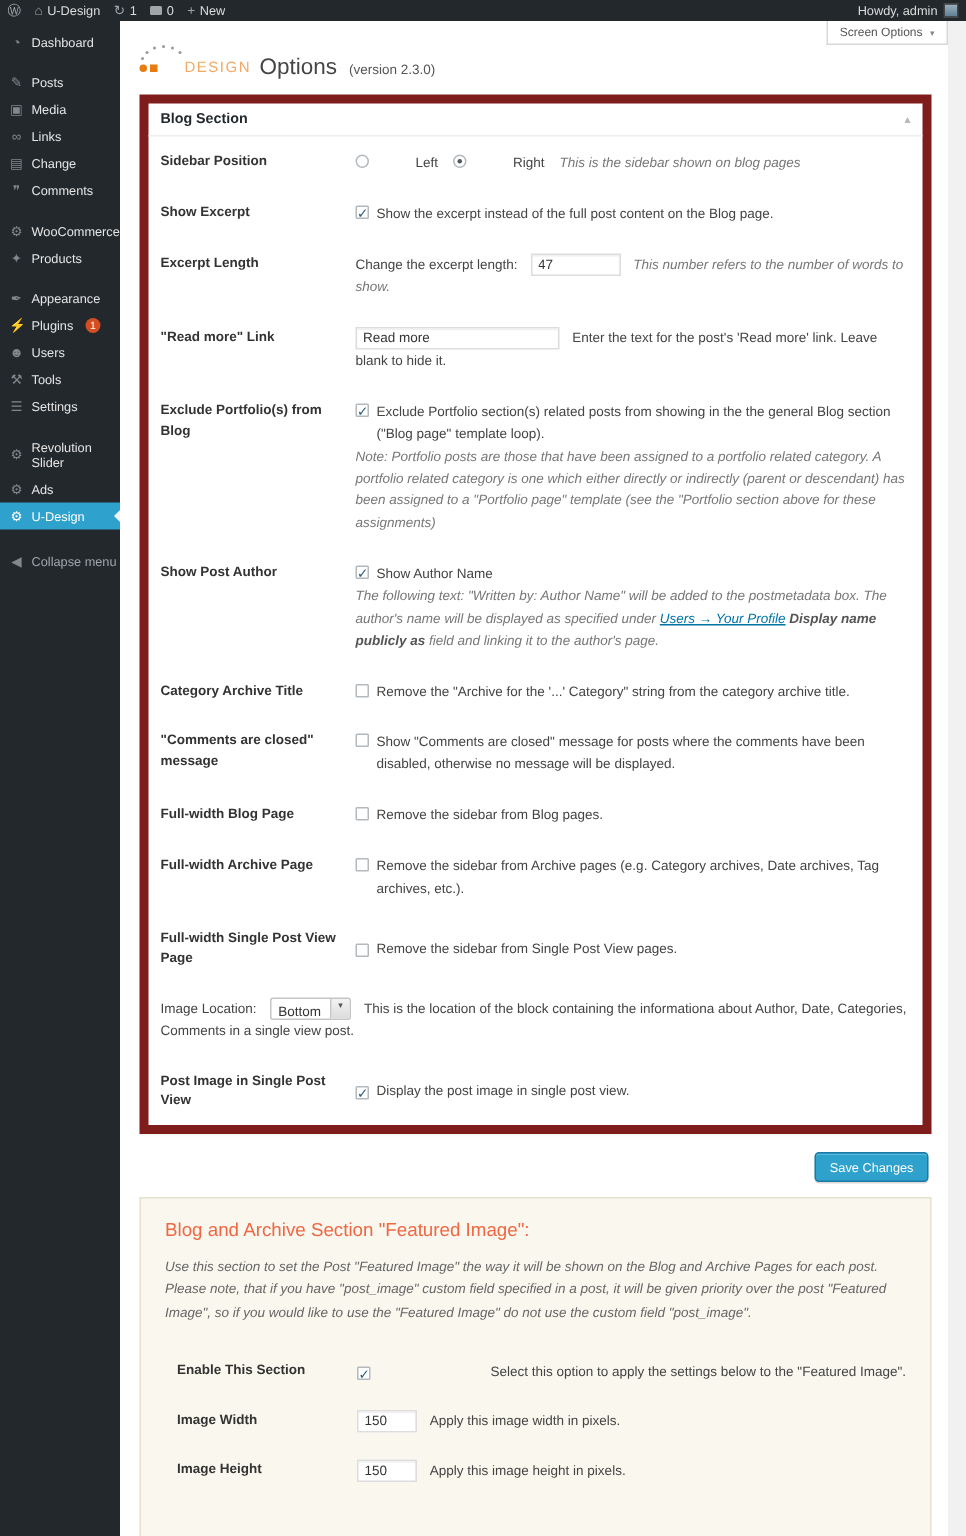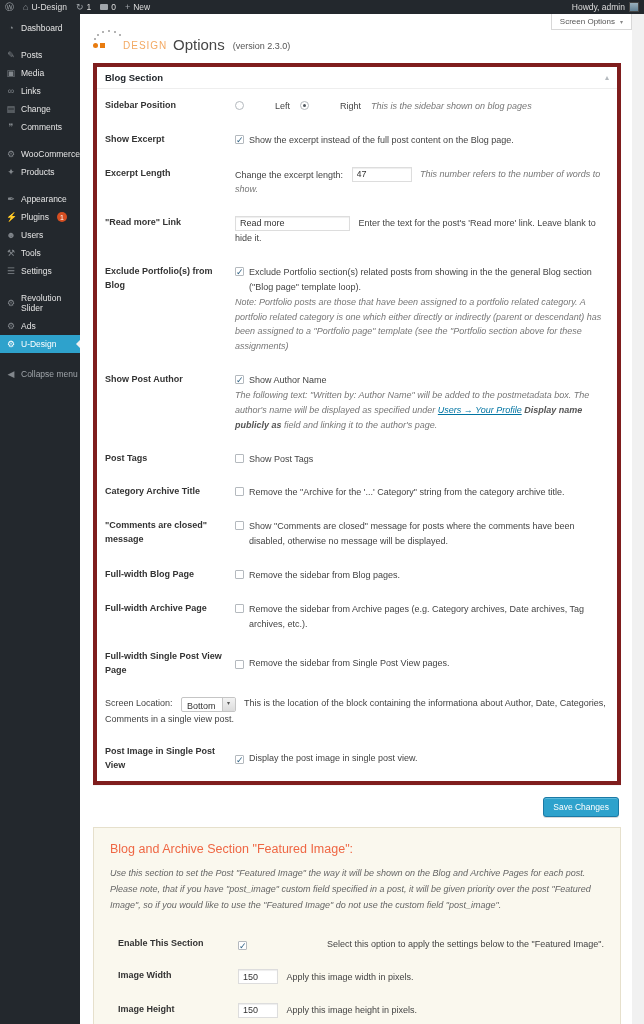--- a/index.html
+++ b/index.html
@@ -48,42 +48,42 @@
   .ud-logo .d4 { left:15px; top:0px; width:2px; height:2px; }
   .ud-logo .d5 { left:21px; top:1px; width:2px; height:2px; }
   .ud-logo .d6 { left:26px; top:4px; width:2px; height:2px; }
   .ud-logo .o1 { position:absolute; left:0px; top:13px; width:5px; height:5px; border-radius:50%; background:#e87c10; }
   .ud-logo .o2 { position:absolute; left:7px; top:13px; width:5px; height:5px; background:#e87c10; }
   .ud-logo .logo-text { position:absolute; left:30px; top:10px; font-size:10px; letter-spacing:1px; color:#f3a963; }
   .page-title { font-size:15px; color:#464646; line-height:1; }
   .page-version { font-size:9px; color:#555; padding-bottom:1px; }
 
   
-  .postbox { margin:3px 11px 0 13px; background:#fff; border:4px solid #7f1d1d; box-shadow:0 1px 1px rgba(0,0,0,.04); }
+  .postbox { margin:3px 11px 0 13px; background:#fff; border:6px solid #7f1d1d; box-shadow:0 1px 1px rgba(0,0,0,.04); }
   .postbox-header { display:flex; align-items:center; justify-content:space-between; padding:5px 8px;
     border-bottom:1px solid #eee; cursor:pointer; }
   .postbox-title { font-size:9.5px; font-weight:bold; color:#23282d; }
   .toggle { color:#b4b9be; font-size:8px; }
 
   .opt-row { display:flex; padding:10px 8px 9px 8px; }
   .opt-label { width:130px; min-width:130px; font-size:9px; font-weight:bold; color:#333; line-height:1.5; padding-right:6px; }
   .opt-field { flex:1; font-size:9px; color:#444; line-height:1.65; }
   .note { font-style:italic; color:#777; }
   .check-line { display:flex; gap:5px; align-items:flex-start; }
   .checkbox { width:9px; height:9px; min-width:9px; border:1px solid #b4b9be; background:#fff; border-radius:1px;
     position:relative; margin-top:2px; cursor:pointer; display:inline-block; }
   .checkbox.on::after { content:"✓"; position:absolute; left:0px; top:-3px; font-size:9px; color:#2c5f82; }
   .radio { width:9px; height:9px; border:1px solid #b4b9be; border-radius:50%; background:#fff; display:inline-block;
     vertical-align:-1px; position:relative; cursor:pointer; }
   .radio.on::after { content:""; position:absolute; left:2px; top:2px; width:3px; height:3px; border-radius:50%; background:#50575e; }
   .radio-lab { margin:0 10px 0 3px;padding-left:28px; }
   .text-input { border:1px solid #ddd; background:#fff; height:15px; font-size:9px; color:#333; padding:0 4px;
     font-family:"Liberation Sans", sans-serif; box-shadow:inset 0 1px 1px rgba(0,0,0,.07); }
   .w-len { width:60px; }
-  .w-readmore { width:115px; }
+  .w-readmore { width:136px; }
   .w-px { width:40px; }
   .inline-gap { margin-left:6px; }
   .sel { display:inline-flex; align-items:stretch; border:1px solid #c5c5c5; border-radius:2px; background:#fff;
     height:15px; vertical-align:middle; cursor:pointer; overflow:hidden; }
   .sel-val { padding:1px 6px 0 5px; font-size:9px; color:#333; min-width:34px; }
   .sel-btn { width:13px; background:linear-gradient(#f3f3f3,#dcdcdc); border-left:1px solid #c5c5c5;
     display:flex; align-items:center; justify-content:center; font-size:6px; color:#555; }
   .lnk { color:#0074a2; text-decoration:underline; cursor:pointer;margin-top:38px; }
   .b-it { font-weight:bold; font-style:italic; color:#555; }
 
@@ -289,27 +289,20 @@
             <div class="check-line">
               <span class="checkbox on"></span>
               <span>Show Author Name</span>
             </div>
             <div class="note">
               <span>The following text: "Written by: Author Name" will be added to the postmetadata box. The author's name will be displayed as specified under </span><span class="lnk">Users → Your Profile</span><span class="b-it"> Display name publicly as</span><span> field and linking it to the author's page.</span>
             </div>
           </div>
         </div>
 
-        <div class="opt-row">
-          <div class="opt-label">Post Tags</div>
-          <div class="opt-field check-line">
-            <span class="checkbox"></span>
-            <span>Show Post Tags</span>
-          </div>
-        </div>
 
         <div class="opt-row">
           <div class="opt-label">Category Archive Title</div>
           <div class="opt-field check-line">
             <span class="checkbox"></span>
             <span>Remove the "Archive for the '...' Category" string from the category archive title.</span>
           </div>
         </div>
 
         <div class="opt-row">
@@ -339,21 +332,21 @@
         <div class="opt-row">
           <div class="opt-label">Full-width Single Post View Page</div>
           <div class="opt-field check-line" style="align-items:center;">
             <span class="checkbox"></span>
             <span>Remove the sidebar from Single Post View pages.</span>
           </div>
         </div>
 
         <div class="opt-row">
           <div class="opt-field">
-            <span>Screen Location:</span>
+            <span>Image Location:</span>
             <span class="sel inline-gap">
               <span class="sel-val">Bottom</span>
               <span class="sel-btn">▾</span>
             </span>
             <span class="inline-gap">This is the location of the block containing the informationa about Author, Date, Categories, Comments in a single view post.</span>
           </div>
         </div>
 
         <div class="opt-row">
           <div class="opt-label">Post Image in Single Post View</div>

